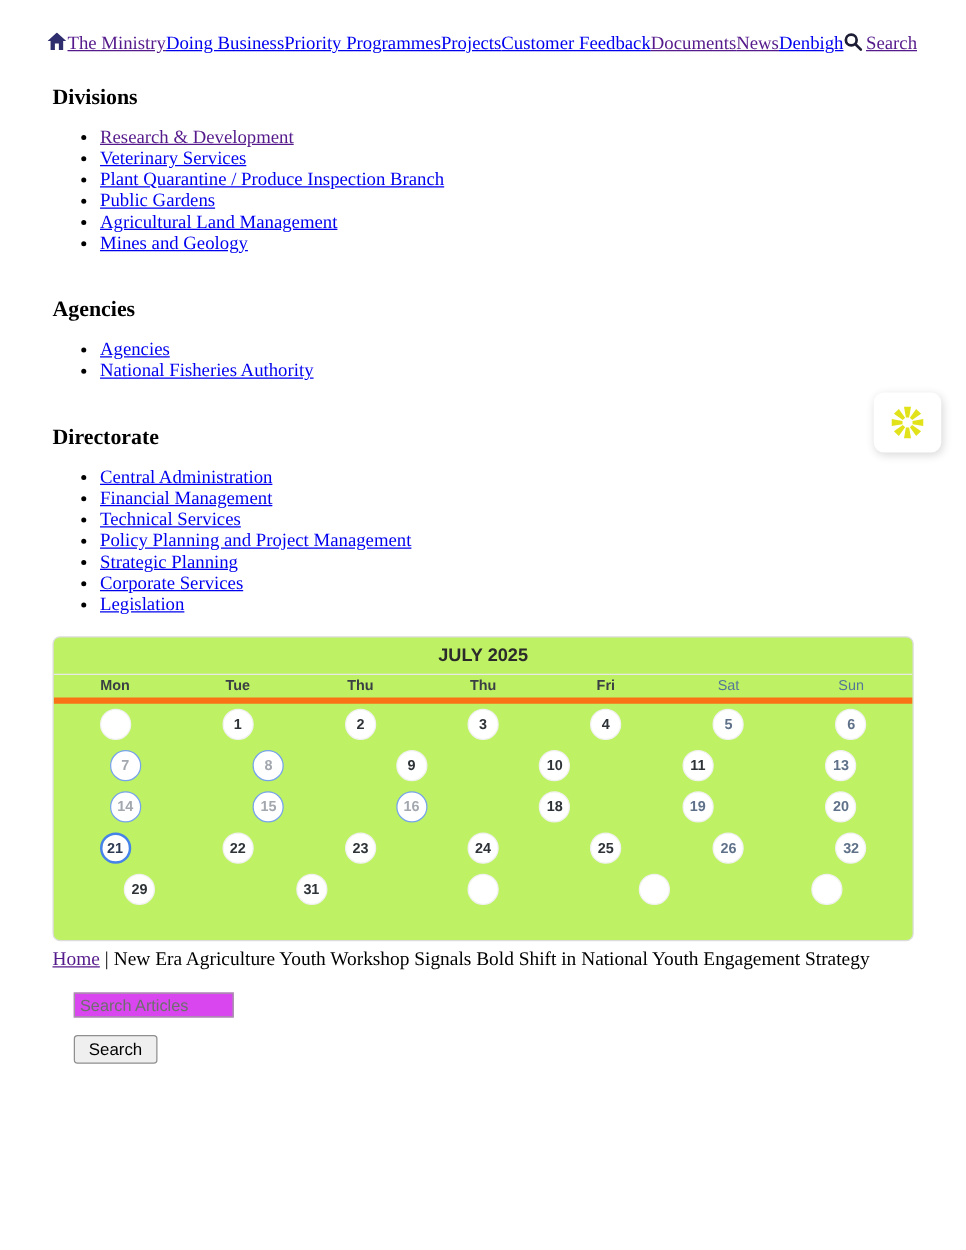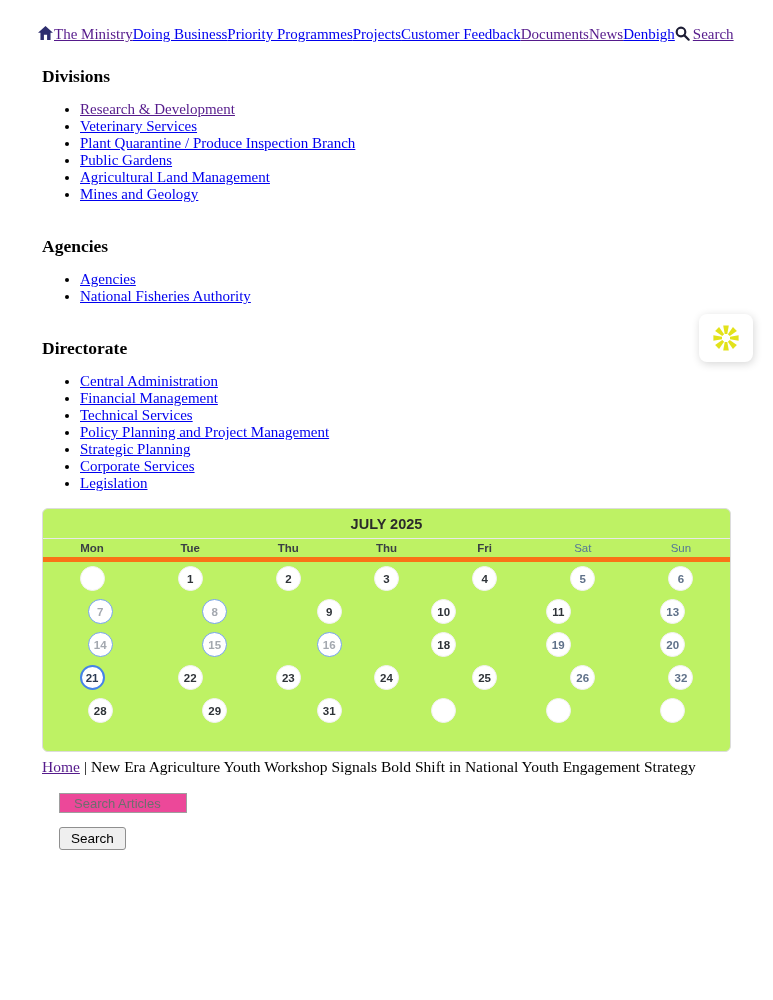--- a/index.html
+++ b/index.html
@@ -52,21 +52,21 @@
 
   
   .breadcrumb { margin-top:6px; font-size:15.5px; color:#000; }
   .breadcrumb a { color:var(--visited); text-decoration:underline; }
   .breadcrumb .sep { margin:0 4px; }
 
   
   .search-input {
     display:block; margin:17px 0 0 17px; width:128px; height:20px;
     font:13px "Liberation Sans","DejaVu Sans",sans-serif;
-    border:1px solid #9e9e9e; padding:1px 14px; color:#333; background:#ec4899;
+    border:1px solid #9e9e9e; padding:1px 4px; color:#333; background:#d946ef;
   }
   .search-input::placeholder { color:#6e6e6e; opacity:1; }
   .search-btn {
     display:block; margin:14px 0 0 17px;
     font:13.5px "Liberation Sans","DejaVu Sans",sans-serif; color:#000;
     background:#efefef; border:1px solid #8f8f8f; border-radius:3px; padding:3px 11px;
     cursor:pointer;
   }
 
   
@@ -206,23 +206,20 @@
           </div>
           <div class="cal-cell">
             <div class="day weekend">26</div>
           </div>
           <div class="cal-cell">
             <div class="day weekend">32</div>
           </div>
         </div>
         <div class="cal-week">
           <div class="cal-cell">
-            <div class="day">28</div>
-          </div>
-          <div class="cal-cell">
             <div class="day">29</div>
           </div>
           <div class="cal-cell">
             <div class="day">31</div>
           </div>
           <div class="cal-cell">
             <div class="day empty"></div>
           </div>
           <div class="cal-cell">
             <div class="day empty"></div>

